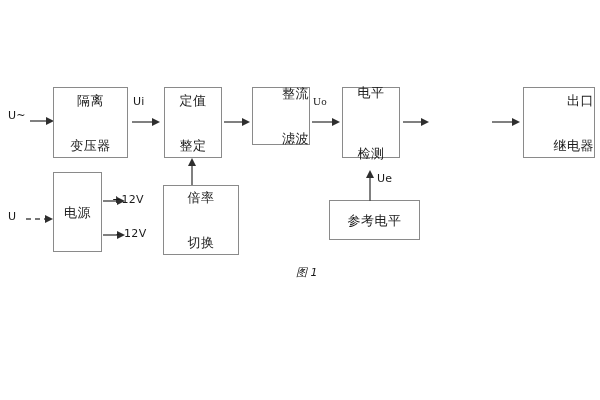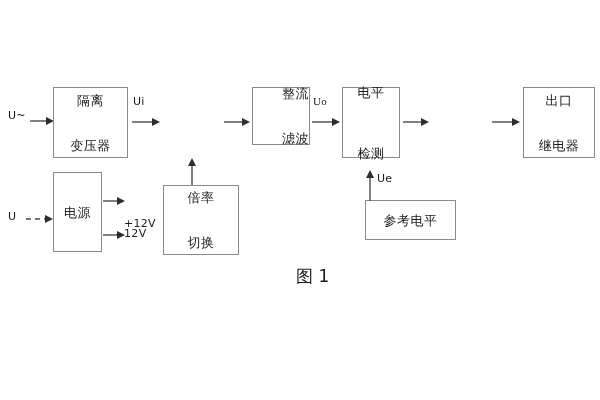--- a/index.html
+++ b/index.html
@@ -51,23 +51,24 @@
     white-space: nowrap;
     color: #1a1a1a;
     line-height: 1;
   }
   .txt.sig {
     font-size: 11px;
     letter-spacing: 0.3px;
   }
   .caption {
     position: absolute;
-    font-size: 17px;
+    font-size: 11px;
     white-space: nowrap;
     color: #1a1a1a;
+    font-style: italic;
   }
   
   .arrow {
     position: absolute;
   }
   .arrow svg {
     display: block;
     overflow: visible;
   }
   .arrow line, .arrow polyline {
@@ -98,20 +99,24 @@
   </div>
 
   <div class="txt sig" style="left:133px; top:96px;">Ui</div>
   <div class="arrow" style="left:132px; top:117px;">
     <svg width="28" height="10" viewBox="0 0 28 10">
       <line x1="0" y1="5" x2="20" y2="5"></line>
       <polygon points="20,1 28,5 20,9"></polygon>
     </svg>
   </div>
 
+  <div class="block" style="left:164px; top:87px; width:58px; height:71px;">
+    <div class="line">定值</div>
+    <div class="line">整定</div>
+  </div>
 
   <div class="arrow" style="left:224px; top:117px;">
     <svg width="26" height="10" viewBox="0 0 26 10">
       <line x1="0" y1="5" x2="18" y2="5"></line>
       <polygon points="18,1 26,5 18,9"></polygon>
     </svg>
   </div>
 
   <div class="block" style="left:252px; top:87px; width:58px; height:58px;align-items:flex-end;">
     <div class="line">整流</div>
@@ -139,21 +144,21 @@
   </div>
 
 
   <div class="arrow" style="left:492px; top:117px;">
     <svg width="28" height="10" viewBox="0 0 28 10">
       <line x1="0" y1="5" x2="20" y2="5"></line>
       <polygon points="20,1 28,5 20,9"></polygon>
     </svg>
   </div>
 
-  <div class="block" style="left:523px; top:87px; width:72px; height:71px;">
+  <div class="block" style="left:523px; top:87px; width:72px; height:71px;align-items:flex-end;">
     <div class="line">出口</div>
     <div class="line">继电器</div>
   </div>
 
   <div class="txt sig" style="left:8px; top:211px;">U</div>
 
   <div class="arrow" style="left:26px; top:214px;">
     <svg width="28" height="10" viewBox="0 0 28 10">
       <line x1="0" y1="5" x2="19" y2="5" stroke-dasharray="5,4"></line>
       <polygon points="19,1 27,5 19,9"></polygon>
@@ -163,21 +168,21 @@
   <div class="block single" style="left:53px; top:172px; width:49px; height:80px;">
     <div class="line">电源</div>
   </div>
 
   <div class="arrow" style="left:103px; top:196px;">
     <svg width="24" height="10" viewBox="0 0 24 10">
       <line x1="0" y1="5" x2="14" y2="5"></line>
       <polygon points="14,1 22,5 14,9"></polygon>
     </svg>
   </div>
-  <div class="txt sig" style="left:124px; top:194px;margin-top:24px;">+12V</div>
+  <div class="txt sig" style="left:112px; top:194px;">+12V</div>
 
   <div class="arrow" style="left:103px; top:230px;">
     <svg width="24" height="10" viewBox="0 0 24 10">
       <line x1="0" y1="5" x2="14" y2="5"></line>
       <polygon points="14,1 22,5 14,9"></polygon>
     </svg>
   </div>
   <div class="txt sig" style="left:116px; top:228px;">- 12V</div>
 
   <div class="block" style="left:163px; top:185px; width:76px; height:70px;">
@@ -185,21 +190,21 @@
     <div class="line">切换</div>
   </div>
 
   <div class="arrow" style="left:187px; top:158px;">
     <svg width="10" height="27" viewBox="0 0 10 27">
       <line x1="5" y1="27" x2="5" y2="8"></line>
       <polygon points="1,8 5,0 9,8"></polygon>
     </svg>
   </div>
 
-  <div class="block single" style="left:329px; top:200px; width:91px; height:40px;margin-left:36px;">
+  <div class="block single" style="left:329px; top:200px; width:91px; height:40px;">
     <div class="line">参考电平</div>
   </div>
 
   <div class="arrow" style="left:365px; top:170px;">
     <svg width="10" height="31" viewBox="0 0 10 31">
       <line x1="5" y1="31" x2="5" y2="8"></line>
       <polygon points="1,8 5,0 9,8"></polygon>
     </svg>
   </div>
   <div class="txt sig" style="left:377px; top:173px;text-align:center;">Ue</div>

